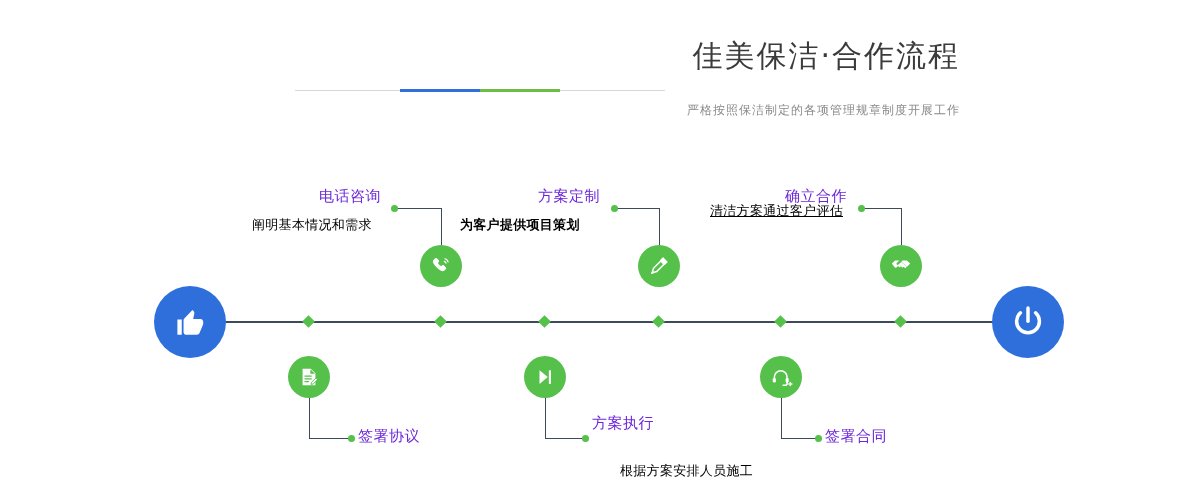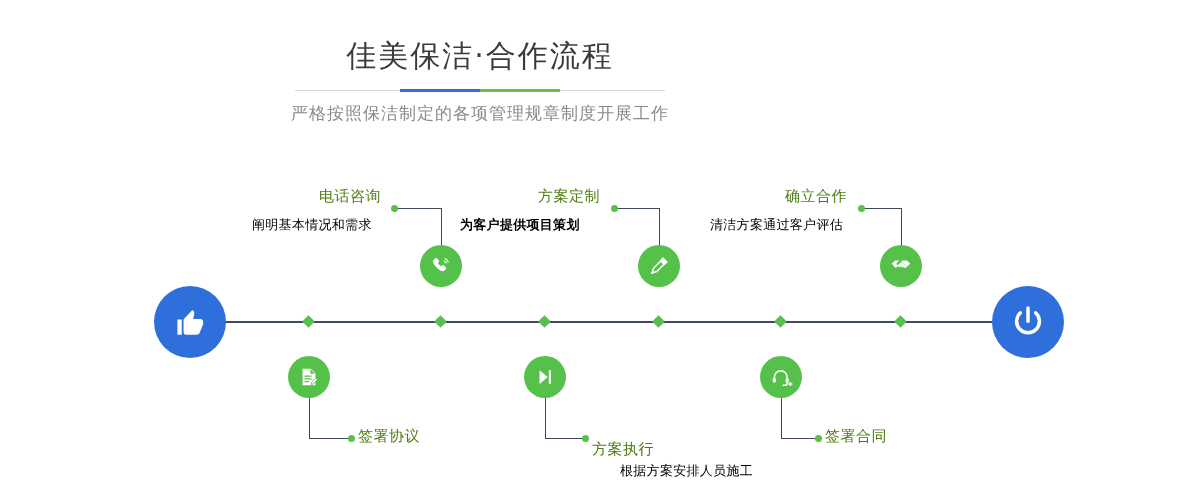--- a/index.html
+++ b/index.html
@@ -18,21 +18,21 @@
     width: 1202px;
     height: 502px;
   }
 
   
   .header {
     position: absolute;
     left: 0;
     top: 36px;
     width: 960px;
-    text-align: center;
+    text-align: right;
   }
   .title {
     font-size: 30px;
     color: #3b3b3b;
     letter-spacing: 2px;
     font-weight: normal;
     line-height: 40px;
     margin: 0;
   }
   .rule-wrap {
@@ -60,21 +60,21 @@
   .rule-green {
     position: absolute;
     left: 185px;
     top: 0;
     width: 80px;
     height: 3px;
     background: #6cbf43;
   }
   .subtitle {
     margin: 10px 0 0 0;
-    font-size: 17px;
+    font-size: 12px;
     color: #8a8a8a;
     letter-spacing: 1px;
   }
 
   
   .timeline {
     position: absolute;
     left: 0;
     top: 150px;
     width: 1202px;
@@ -144,21 +144,21 @@
     width: 7px;
     height: 7px;
     border-radius: 50%;
     background: #55c04a;
   }
 
   
   .lbl-title {
     position: absolute;
     font-size: 15px;
-    color: #4d7c0f;
+    color: #6d28d9;
     white-space: nowrap;
     letter-spacing: 0.5px;
   }
   .lbl-desc {
     position: absolute;
     font-size: 13px;
     color: #000000;
     white-space: nowrap;
     letter-spacing: 0.3px;
   }
@@ -253,37 +253,37 @@
       <span>
         <svg width="22" height="22" viewBox="0 0 24 24" fill="#ffffff">
           <path d="M6 4.5l9 7.5-9 7.5z"></path>
           <rect x="16.2" y="4.5" width="2.3" height="15" rx="0.6"></rect>
         </svg>
       </span>
     </div>
     <div class="vline" style="left:545px; top:248px; height:40px;"></div>
     <div class="hline" style="left:545px; top:288px; width:40px;"></div>
     <div class="tick-dot" style="left:582px; top:285px;"></div>
-    <div class="lbl-title" style="left:592px; top:290px;">方案执行</div>
+    <div class="lbl-title" style="left:592px; top:264px;">方案执行</div>
     <div class="lbl-desc" style="left:620px; top:312px;">根据方案安排人员施工</div>
 
     <div class="diamond" style="left:896px;"></div>
     <div class="node-icon" style="left:880px; top:95px;">
       <span>
         <svg width="24" height="24" viewBox="0 0 24 24" fill="#ffffff">
           <path d="M2.8 9.5l3.4-3.1h4.3l-2.6 2.4c-.5.5-.5 1.2-.1 1.7.5.5 1.2.5 1.7.1L12.3 8l5.6 4.7-1.6 1.6-1.8-1.5-1 1-1.8-1.5-1 1.1-1.7-1.4-1.2 1.2c-.6.6-1.6.6-2.2 0L2.8 9.5z"></path>
           <path d="M13.4 6.4h4.4l3.4 3.1-3.1 3.2-5.7-4.9z"></path>
         </svg>
       </span>
     </div>
     <div class="vline" style="left:901px; top:58px; height:37px;"></div>
     <div class="hline" style="left:862px; top:58px; width:39px;"></div>
     <div class="tick-dot" style="left:858px; top:55px;"></div>
     <div class="lbl-title" style="left:785px; top:37px;">确立合作</div>
-    <div class="lbl-desc" style="left:710px; top:66px;">清洁方案通过客户评估</div>
+    <div class="lbl-desc" style="left:710px; top:52px;text-decoration:underline;">清洁方案通过客户评估</div>
 
     <div class="diamond" style="left:776px;"></div>
     <div class="node-icon" style="left:760px; top:206px;">
       <span>
         <svg width="23" height="23" viewBox="0 0 24 24" fill="none" stroke="#ffffff" stroke-width="1.6" stroke-linecap="round">
           <path d="M4.6 13.2v-1.6a6.6 6.6 0 0 1 13.2 0v1.6"></path>
           <rect x="2.9" y="12.4" width="3.2" height="4.8" rx="1.4" fill="#ffffff" stroke="none"></rect>
           <rect x="16.3" y="12.4" width="3.2" height="4.8" rx="1.4" fill="#ffffff" stroke="none"></rect>
           <path d="M17.9 17.2v.8a2 2 0 0 1-2 2h-2.2"></path>
           <path d="M19.6 18.8h3.2M21.2 17.2v3.2"></path>

